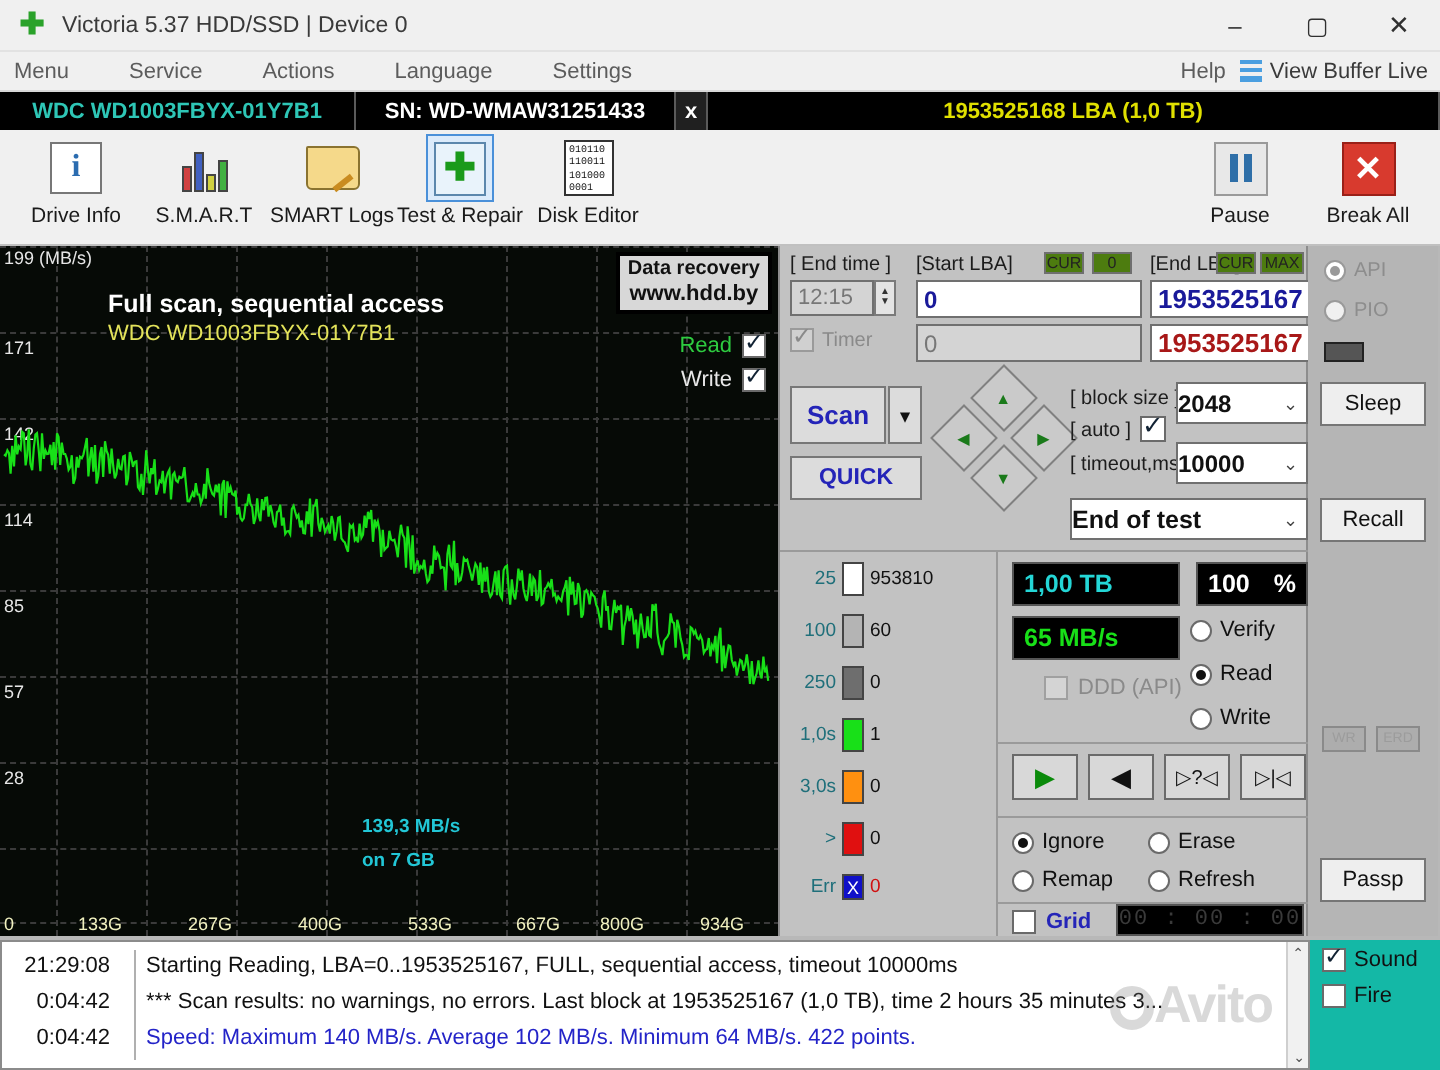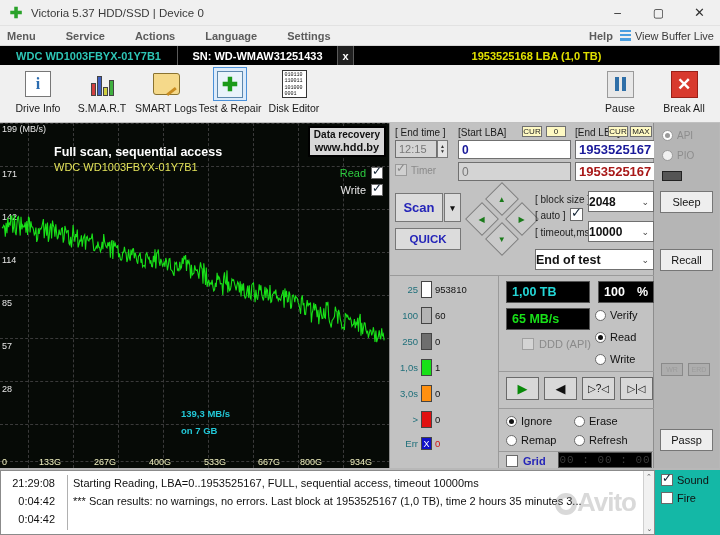--- a/index.html
+++ b/index.html
@@ -42,21 +42,20 @@
   .menubar {
     height: 20px; background: #f0f0f0;
     display: flex; align-items: center;
     border-bottom: 1px solid #d8d8d8;
     position: relative;
   }
   .menubar .mi {
     font-size: 11px; color: #5c5c5c;
     padding: 0 7px; height: 20px; line-height: 20px;
     white-space: nowrap;
-    font-weight: bold;
   }
   .menubar .spacer { flex: 1; }
   .vbl {
     display: flex; align-items: center; gap: 4px;
     font-size: 11px; color: #3a3a3a; padding-right: 6px;
   }
   .vbl .glyph {
     width: 11px; height: 11px;
     background: linear-gradient(to bottom,#4b9fe0 0 2px,transparent 2px 4px,
       #4b9fe0 4px 6px,transparent 6px 8px,#4b9fe0 8px 10px);
@@ -205,21 +204,21 @@
     position: relative; border-right: 1px solid #8d8d8d;
   }
   .lblsm { font-size: 10px; color: #1c1c1c; white-space: nowrap; }
   .box {
     background: #fff; border: 1px solid #707070;
     font-size: 12px; font-weight: bold; padding: 1px 3px;
     display: flex; align-items: center;
   }
   .box.dis { background: #d4d4d4; color: #777; font-weight: normal; }
   .minibtn {
-    background: #fef9c3; border: 1px solid #6f6f6f;
+    background: #4d7c0f; border: 1px solid #6f6f6f;
     font-size: 8px; color: #222; padding: 0 2px;
     display: flex; align-items: center; justify-content: center;
   }
   .spin {
     width: 11px; border: 1px solid #7a7a7a; background: #e4e4e4;
     display: flex; flex-direction: column; justify-content: center;
     align-items: center; font-size: 5px; color: #333; line-height: 1;
   }
   .btn3d {
     background: #dcdcdc; border: 1px solid #777;
@@ -698,20 +697,21 @@
         <span class="t">21:29:08</span>
         <span class="vdiv"></span>
         <span class="m blk">Starting Reading, LBA=0..1953525167, FULL, sequential access, timeout 10000ms</span>
       </div>
       <div class="logrow">
         <span class="t">0:04:42</span>
         <span class="m blk">*** Scan results: no warnings, no errors. Last block at 1953525167 (1,0 TB), time 2 hours 35 minutes 3...</span>
       </div>
       <div class="logrow">
         <span class="t">0:04:42</span>
+        <span class="m blu">Speed: Maximum 140 MB/s. Average 102 MB/s. Minimum 64 MB/s. 422 points.</span>
       </div>
       <div class="scroll">
         <div class="ar">⌃</div>
         <div class="ar bot">⌄</div>
       </div>
       <div class="watermark">
         <span class="o"></span><span>Avito</span>
       </div>
     </div>
     <div class="logright">

